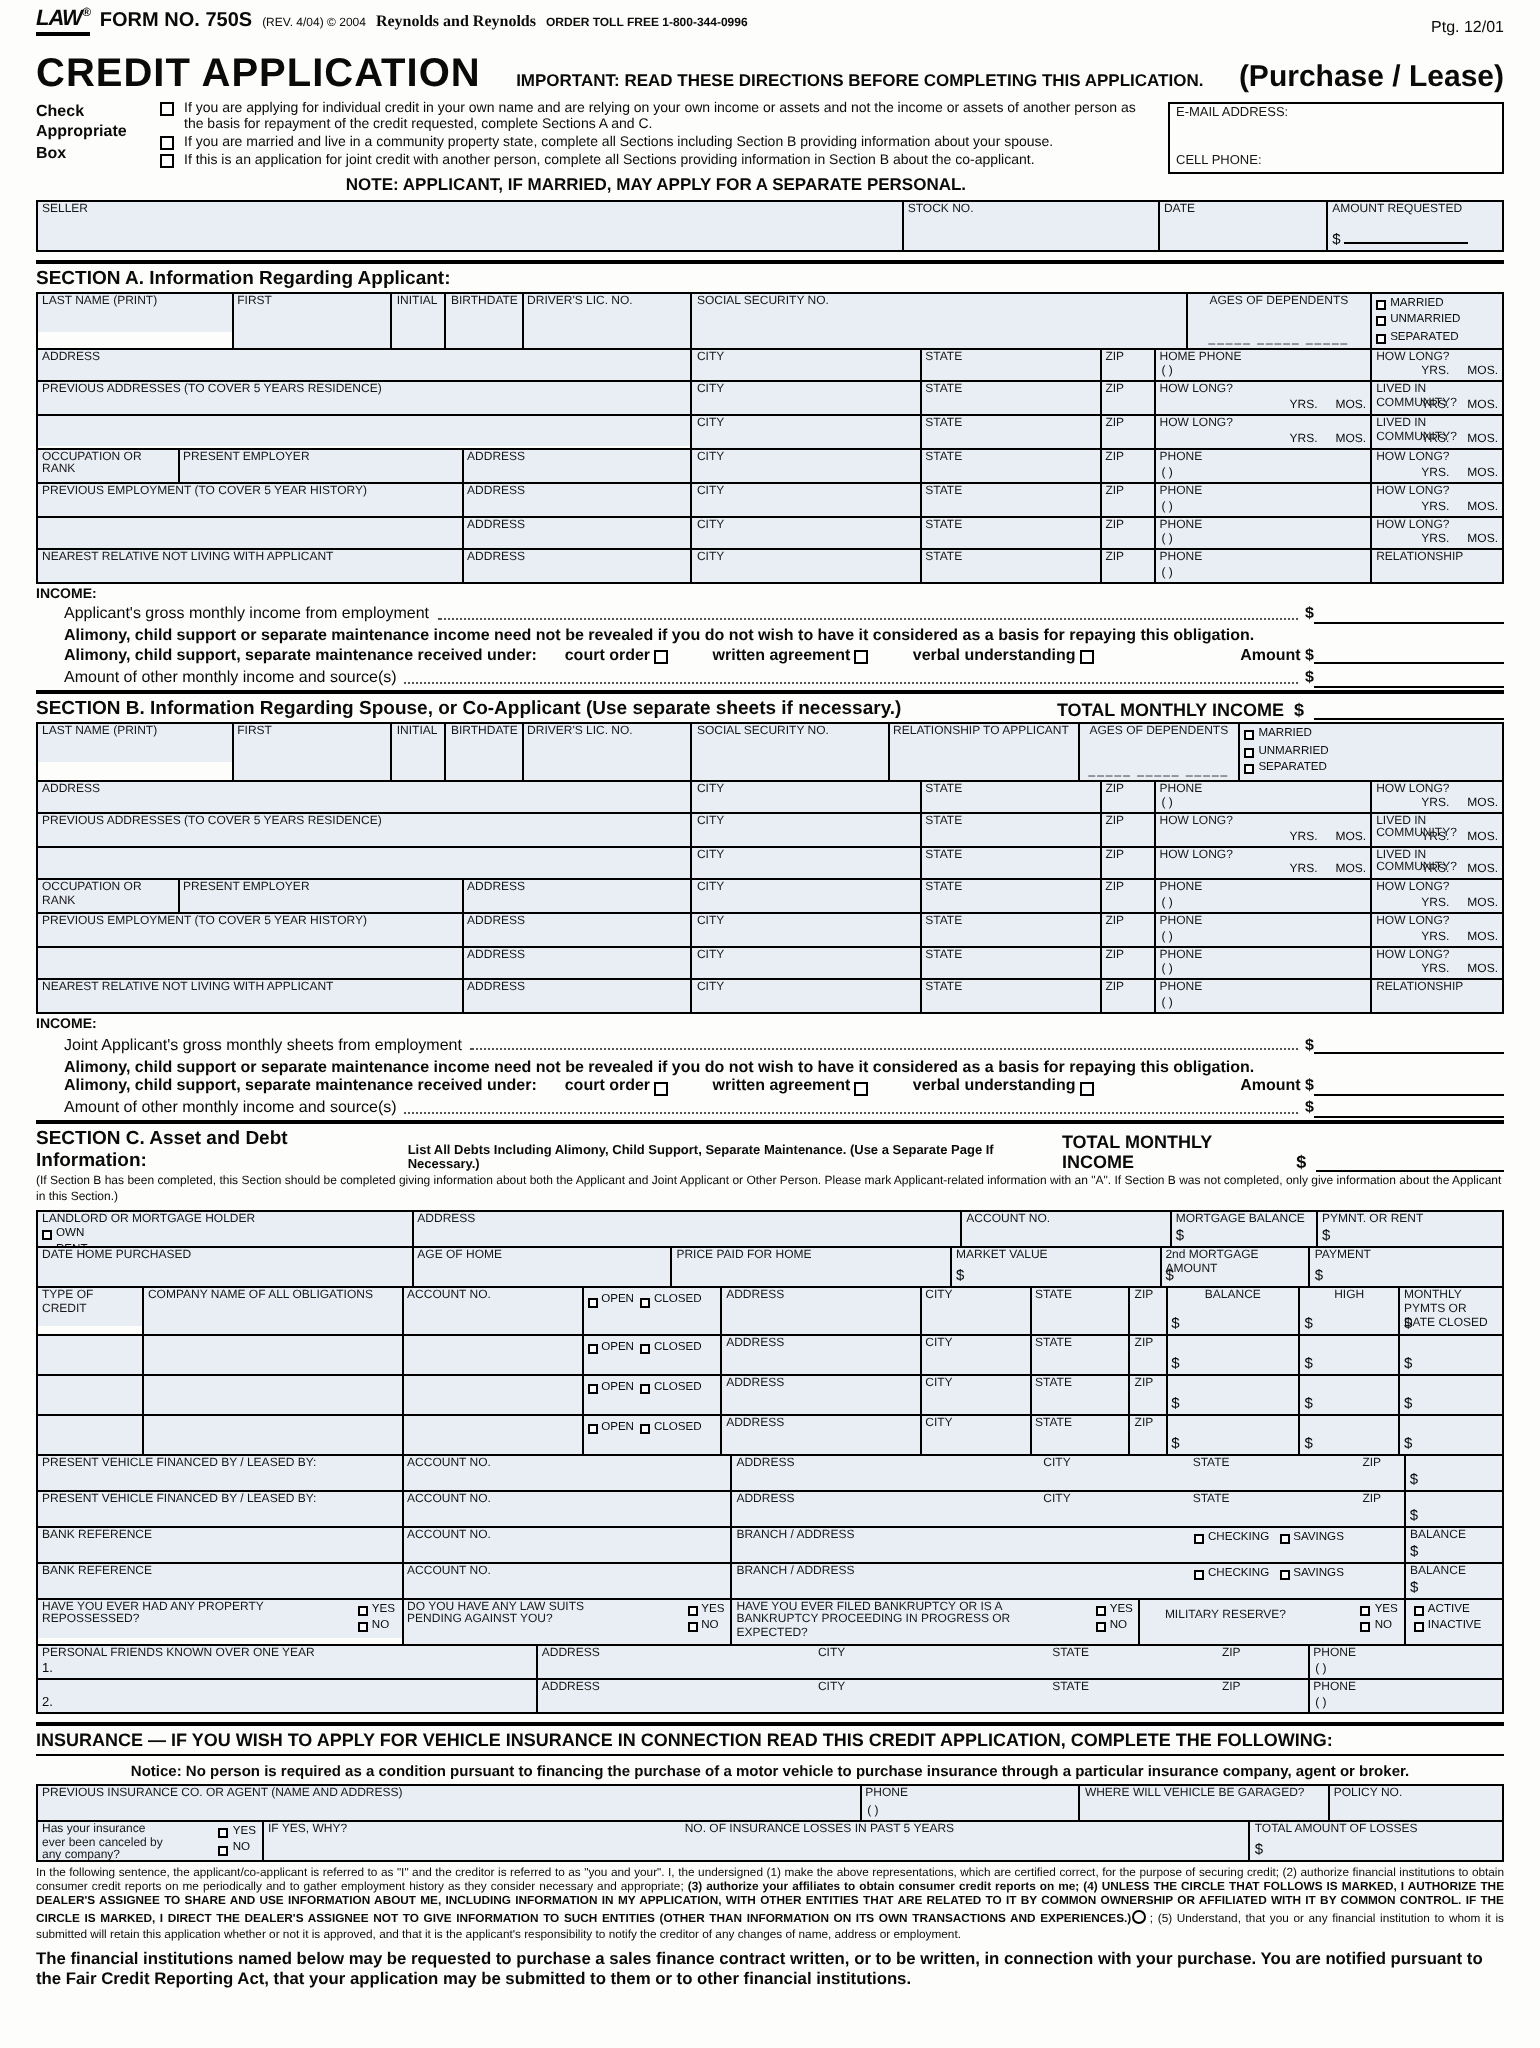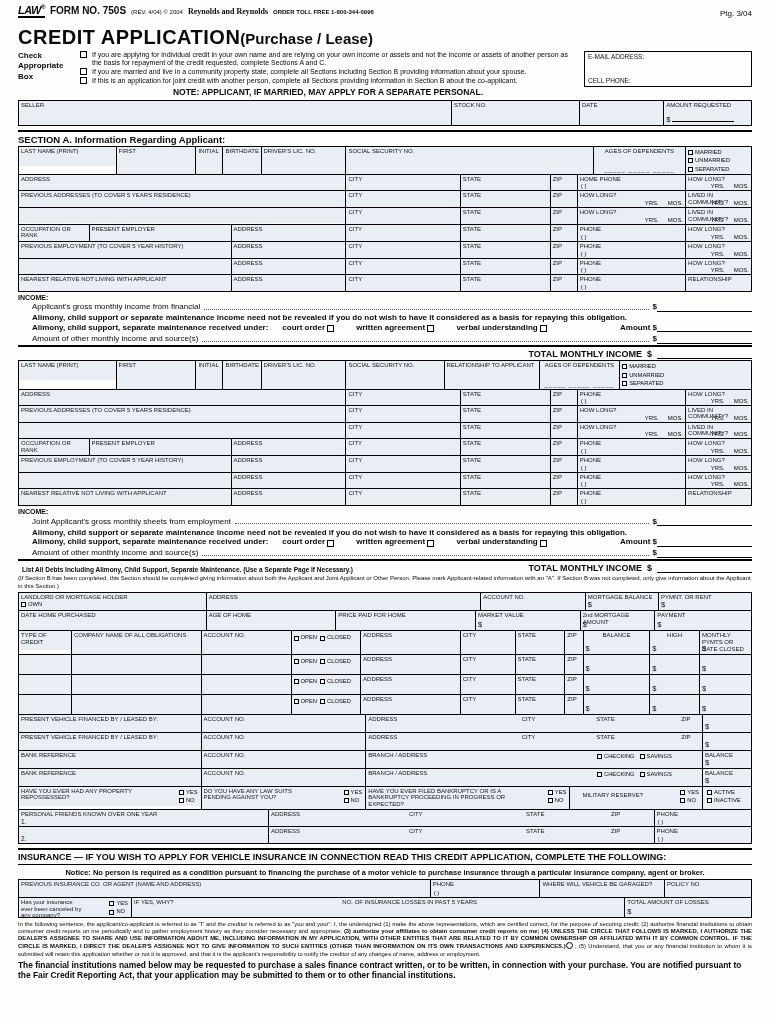--- a/index.html
+++ b/index.html
@@ -67,25 +67,26 @@
 
 
   <div class="hdrline">
     <div class="grp">
       <span class="lawlogo" style="font-size:11px"><span>LAW</span><span class="reg">®</span></span>
       <span class="b" style="font-size:10px">FORM NO. 750S</span>
       <span class="f6">(REV. 4/04) © 2004</span>
       <span class="serif f8">Reynolds and Reynolds</span>
       <span class="f6 b">ORDER TOLL FREE 1-800-344-0996</span>
     </div>
-    <div style="margin-left:auto" class="f8">Ptg. 3/04</div>
+    <div style="margin-left:auto" class="f8">Ptg. 12/01</div>
   </div>
 
   <div class="titlerow">
     <h1>CREDIT APPLICATION</h1>
+    <div class="imp">IMPORTANT: READ THESE DIRECTIONS BEFORE COMPLETING THIS APPLICATION.</div>
     <div class="pl">(Purchase / Lease)</div>
   </div>
 
   <div class="dirrow">
     <div class="checkcol">Check Appropriate Box</div>
     <div class="dircol">
       <div class="dirck">
           <span class="cb2"></span>
           <span>If you are applying for individual credit in your own name and are relying on your own income or assets and not the income or assets of another person as the basis for repayment of the credit requested, complete Sections A and C.</span>
         </div>
@@ -353,21 +354,21 @@
         </div>
       <div class="c">
           <span class="l">RELATIONSHIP</span>
         </div>
     </div>
   </div>
 
   <div>
     <div class="inc6">INCOME:</div>
     <div class="iline">
-        <span>Applicant's gross monthly income from financial</span>
+        <span>Applicant's gross monthly income from employment</span>
         <span class="dots"></span>
         <span class="b">$</span>
         <span class="ul" style="width:95px"></span>
       </div>
     <div class="iline b" style="margin:0">
         <span>Alimony, child support or separate maintenance income need not be revealed if you do not wish to have it considered as a basis for repaying this obligation.</span>
       </div>
     <div class="iline b" style="margin-top:0"><span>Alimony, child support, separate maintenance received under:</span>
       <span style="margin-left:14px">court order</span>&nbsp;<span class="cb2" style="display:inline-block;vertical-align:-1px"></span>
       <span style="margin-left:22px">written agreement</span>&nbsp;<span class="cb2" style="display:inline-block;vertical-align:-1px"></span>
@@ -375,20 +376,21 @@
       <span style="margin-left:auto">Amount</span>&nbsp;<span>$</span><span class="ul" style="width:95px"></span></div>
     <div class="iline" style="margin-top:0">
         <span>Amount of other monthly income and source(s)</span>
         <span class="dots"></span>
         <span class="b">$</span>
         <span class="ul" style="width:95px"></span>
       </div>
   </div>
 
   <div class="sh">
+      <span>SECTION B. Information Regarding Spouse, or Co-Applicant (Use separate sheets if necessary.)</span>
     <span class="tmi">
         <span>TOTAL MONTHLY INCOME</span>
         <span>$</span>
         <span class="ul" style="width:95px"></span>
       </span>
     </div>
 
   <div class="tbl">
     <div class="r">
       <div class="c h19" style="flex:0 0 13.2%">
@@ -641,20 +643,21 @@
       <span style="margin-left:auto">Amount</span>&nbsp;<span>$</span><span class="ul" style="width:95px"></span></div>
     <div class="iline" style="margin-top:0">
         <span>Amount of other monthly income and source(s)</span>
         <span class="dots"></span>
         <span class="b">$</span>
         <span class="ul" style="width:95px"></span>
       </div>
   </div>
 
   <div class="sh">
+      <span>SECTION C. Asset and Debt Information:</span>
       <span class="sm">List All Debts Including Alimony, Child Support, Separate Maintenance. (Use a Separate Page If Necessary.)</span>
     <span class="tmi">
         <span>TOTAL MONTHLY INCOME</span>
         <span>$</span>
         <span class="ul" style="width:95px"></span>
       </span>
     </div>
   <div class="parennote">(If Section B has been completed, this Section should be completed giving information about both the Applicant and Joint Applicant or Other Person. Please mark Applicant-related information with an "A". If Section B was not completed, only give information about the Applicant in this Section.)</div>
 
   <div class="tbl">

